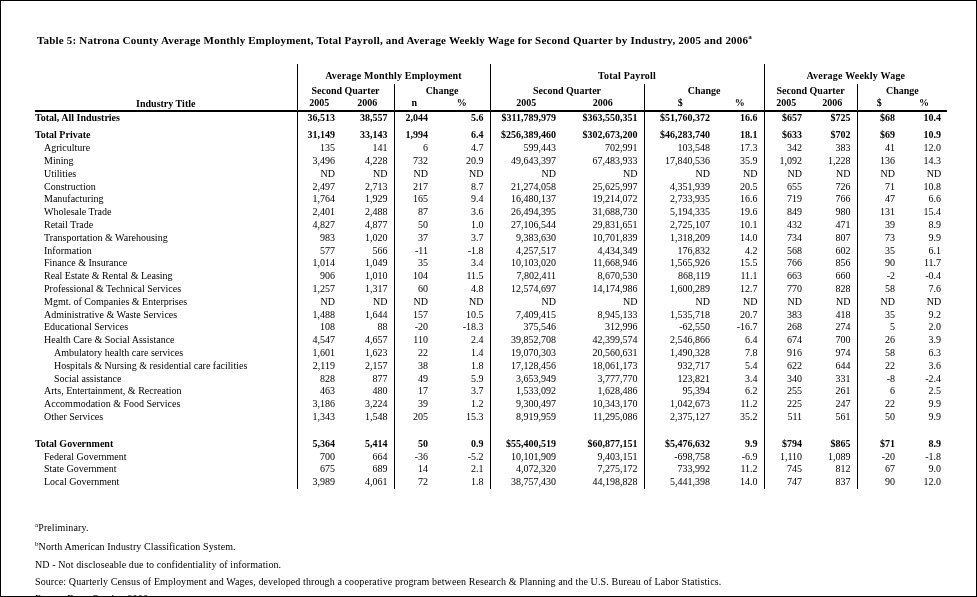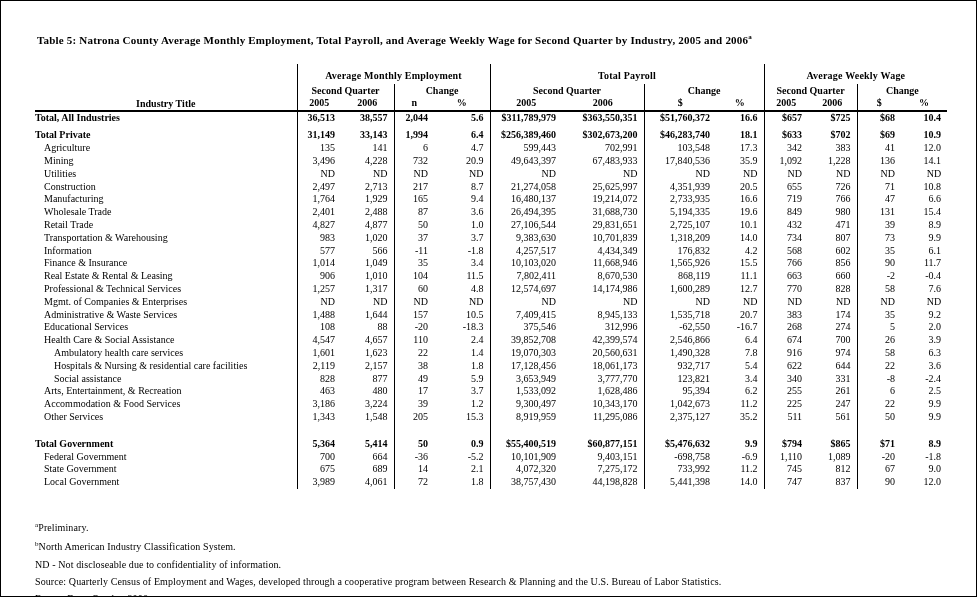--- a/index.html
+++ b/index.html
@@ -140,21 +140,21 @@
           <td class="val">4,228</td>
           <td class="val b-l">732</td>
           <td class="val">20.9</td>
           <td class="val b-l">49,643,397</td>
           <td class="val">67,483,933</td>
           <td class="val b-l">17,840,536</td>
           <td class="val">35.9</td>
           <td class="val b-l">1,092</td>
           <td class="val">1,228</td>
           <td class="val b-l">136</td>
-          <td class="val">14.1</td>
+          <td class="val">14.3</td>
         </tr>
         <tr>
           <td class="lbl ind1">Utilities</td>
           <td class="val b-l">ND</td>
           <td class="val">ND</td>
           <td class="val b-l">ND</td>
           <td class="val">ND</td>
           <td class="val b-l">ND</td>
           <td class="val">ND</td>
           <td class="val b-l">ND</td>
@@ -318,21 +318,21 @@
           <td class="lbl ind1">Administrative &amp; Waste Services</td>
           <td class="val b-l">1,488</td>
           <td class="val">1,644</td>
           <td class="val b-l">157</td>
           <td class="val">10.5</td>
           <td class="val b-l">7,409,415</td>
           <td class="val">8,945,133</td>
           <td class="val b-l">1,535,718</td>
           <td class="val">20.7</td>
           <td class="val b-l">383</td>
-          <td class="val">174</td>
+          <td class="val">418</td>
           <td class="val b-l">35</td>
           <td class="val">9.2</td>
         </tr>
         <tr>
           <td class="lbl ind1">Educational Services</td>
           <td class="val b-l">108</td>
           <td class="val">88</td>
           <td class="val b-l">-20</td>
           <td class="val">-18.3</td>
           <td class="val b-l">375,546</td>

